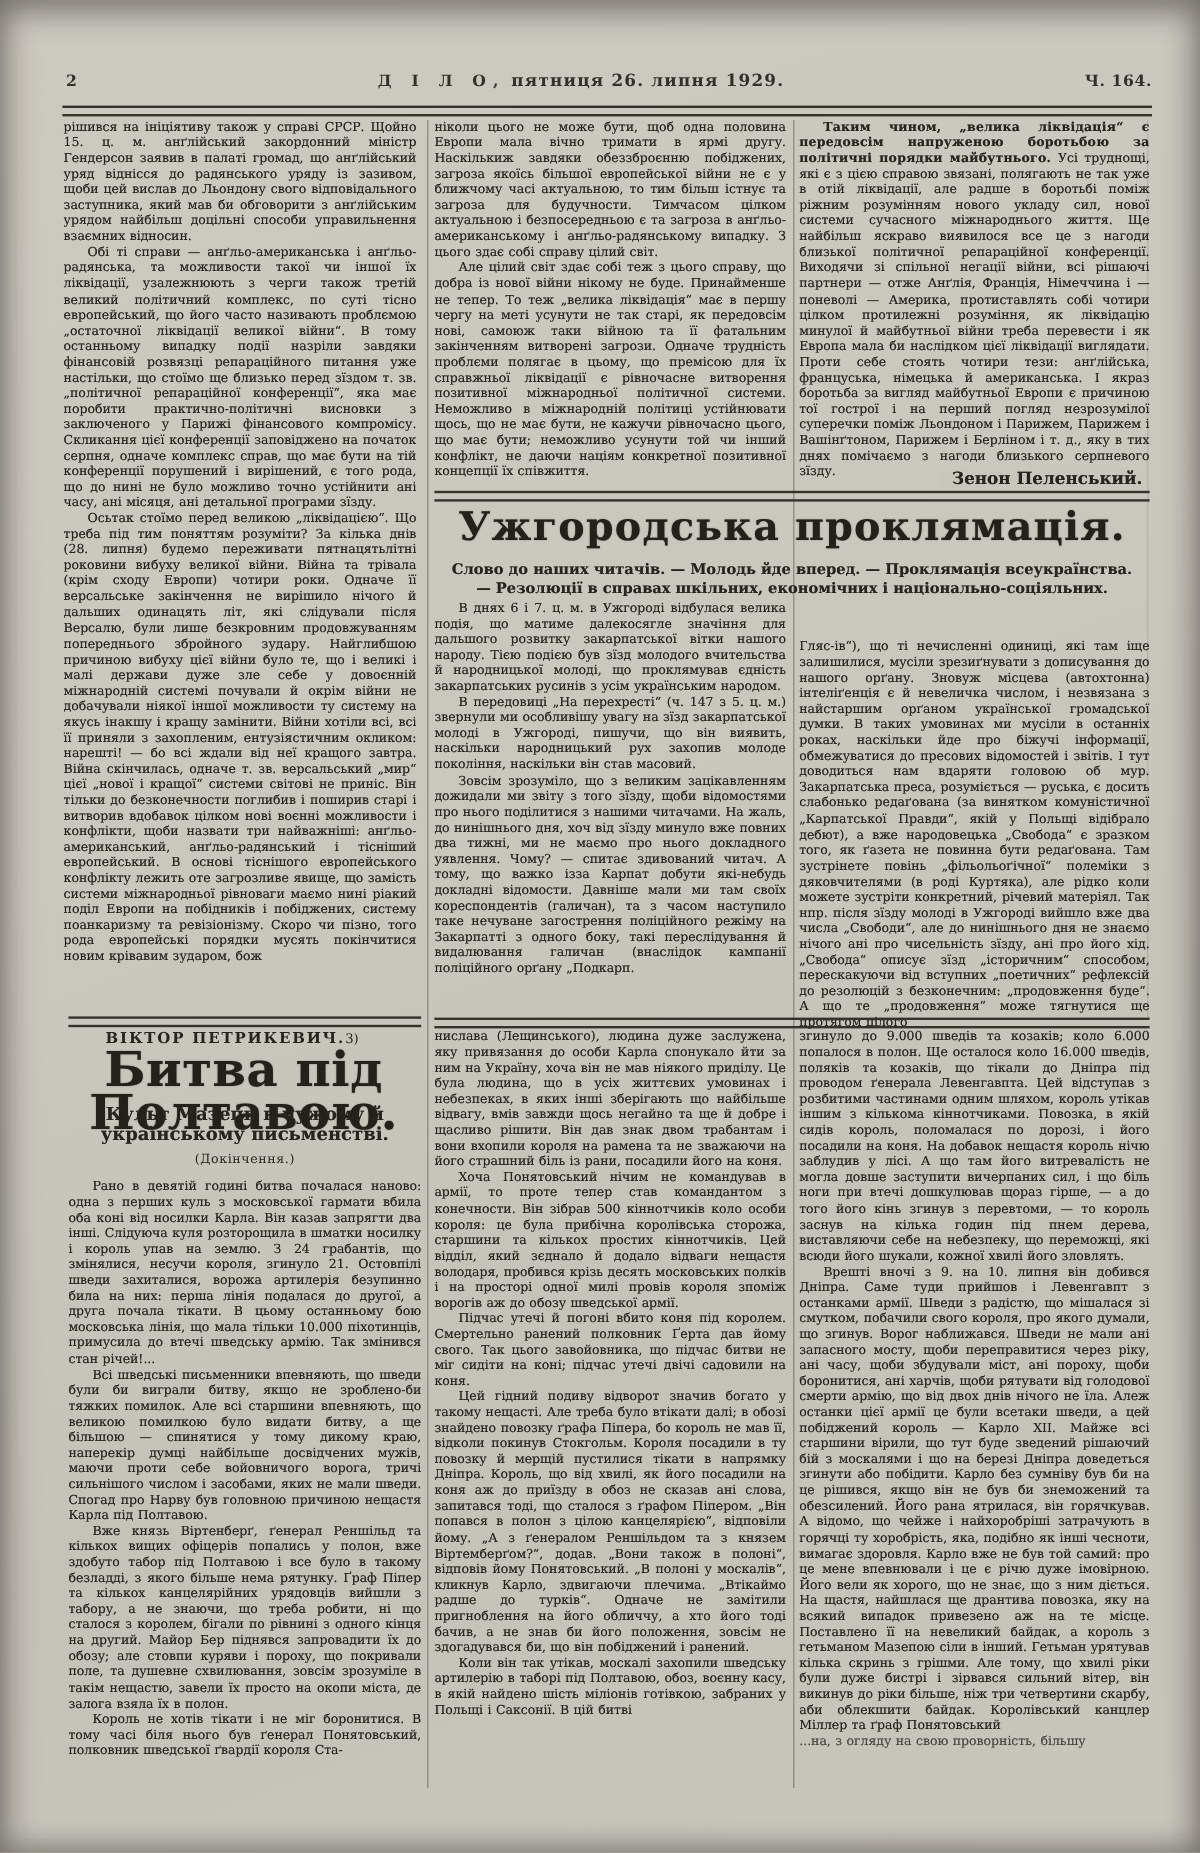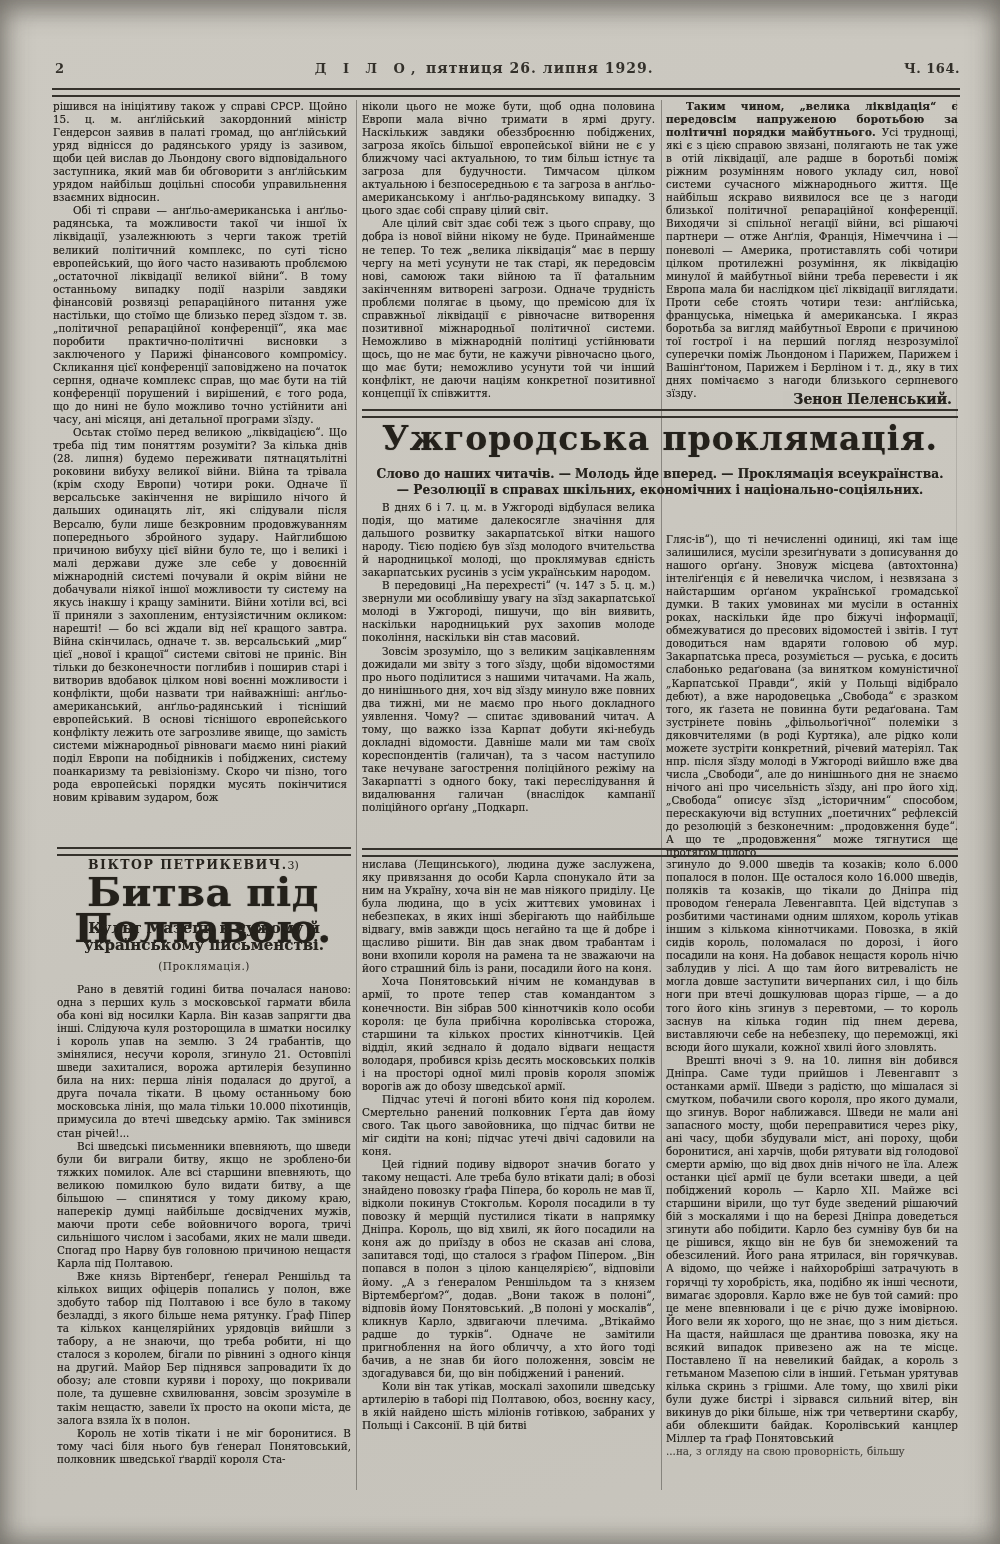--- a/index.html
+++ b/index.html
@@ -124,21 +124,21 @@
   <div class="rule2" style="top:848px;left:362px;width:596px;"></div>
 
   <div class="rule2" style="top:847px;left:57px;width:294px;"></div>
 
   <div class="byline">
     <span>ВІКТОР ПЕТРИКЕВИЧ.</span>
     <span class="part">3)</span>
   </div>
   <div class="plt-headline">Битва під Полтавою.</div>
   <div class="plt-sub">Культ Мазепи в чужому й українському письменстві.</div>
-  <div class="plt-note">(Проклямація.)</div>
+  <div class="plt-note">(Докінчення.)</div>
 
   <div class="col-block" style="left:57px;top:983px;width:294px;height:506px;">
       <p>Рано в девятій годині битва почалася наново: одна з перших куль з московської гармати вбила оба коні від носилки Карла. Він казав запрягти два інші. Слідуюча куля розторощила в шматки носилку і король упав на землю. З 24 грабантів, що змінялися, несучи короля, згинуло 21. Остовпілі шведи захиталися, ворожа артилерія безупинно била на них: перша лінія подалася до другої, а друга почала тікати. В цьому останньому бою московська лінія, що мала тільки 10.000 піхотинців, примусила до втечі шведську армію. Так змінився стан річей!...</p>
       <p>Всі шведські письменники впевняють, що шведи були би виграли битву, якщо не зроблено-би тяжких помилок. Але всі старшини впевняють, що великою помилкою було видати битву, а ще більшою — спинятися у тому дикому краю, наперекір думці найбільше досвідчених мужів, маючи проти себе войовничого ворога, тричі сильнішого числом і засобами, яких не мали шведи. Спогад про Нарву був головною причиною нещастя Карла під Полтавою.</p>
       <p>Вже князь Віртенберґ, ґенерал Реншільд та кількох вищих офіцерів попались у полон, вже здобуто табор під Полтавою і все було в такому безладді, з якого більше нема рятунку. Ґраф Піпер та кількох канцелярійних урядовців вийшли з табору, а не знаючи, що треба робити, ні що сталося з королем, бігали по рівнині з одного кінця на другий. Майор Бер піднявся запровадити їх до обозу; але стовпи куряви і пороху, що покривали поле, та душевне схвилювання, зовсім зрозуміле в такім нещастю, завели їх просто на окопи міста, де залога взяла їх в полон.</p>
       <p>Король не хотів тікати і не міг боронитися. В тому часі біля нього був ґенерал Понятовський, полковник шведської ґвардії короля Ста-</p>
     </div>
   <div class="col-block" style="left:362px;top:858px;width:293px;height:632px;">
       <p class="noindent">нислава (Лещинського), людина дуже заслужена, яку привязання до особи Карла спонукало йти за ним на Україну, хоча він не мав ніякого приділу. Це була людина, що в усіх життєвих умовинах і небезпеках, в яких інші зберігають що найбільше відвагу, вмів завжди щось негайно та ще й добре і щасливо рішити. Він дав знак двом трабантам і вони вхопили короля на рамена та не зважаючи на його страшний біль із рани, посадили його на коня.</p>
       <p>Хоча Понятовський нічим не командував в армії, то проте тепер став командантом з конечности. Він зібрав 500 кіннотчиків коло особи короля: це була прибічна королівська сторожа, старшини та кількох простих кіннотчиків. Цей відділ, який зєднало й додало відваги нещастя володаря, пробився крізь десять московських полків і на просторі одної милі провів короля зпоміж ворогів аж до обозу шведської армії.</p>

